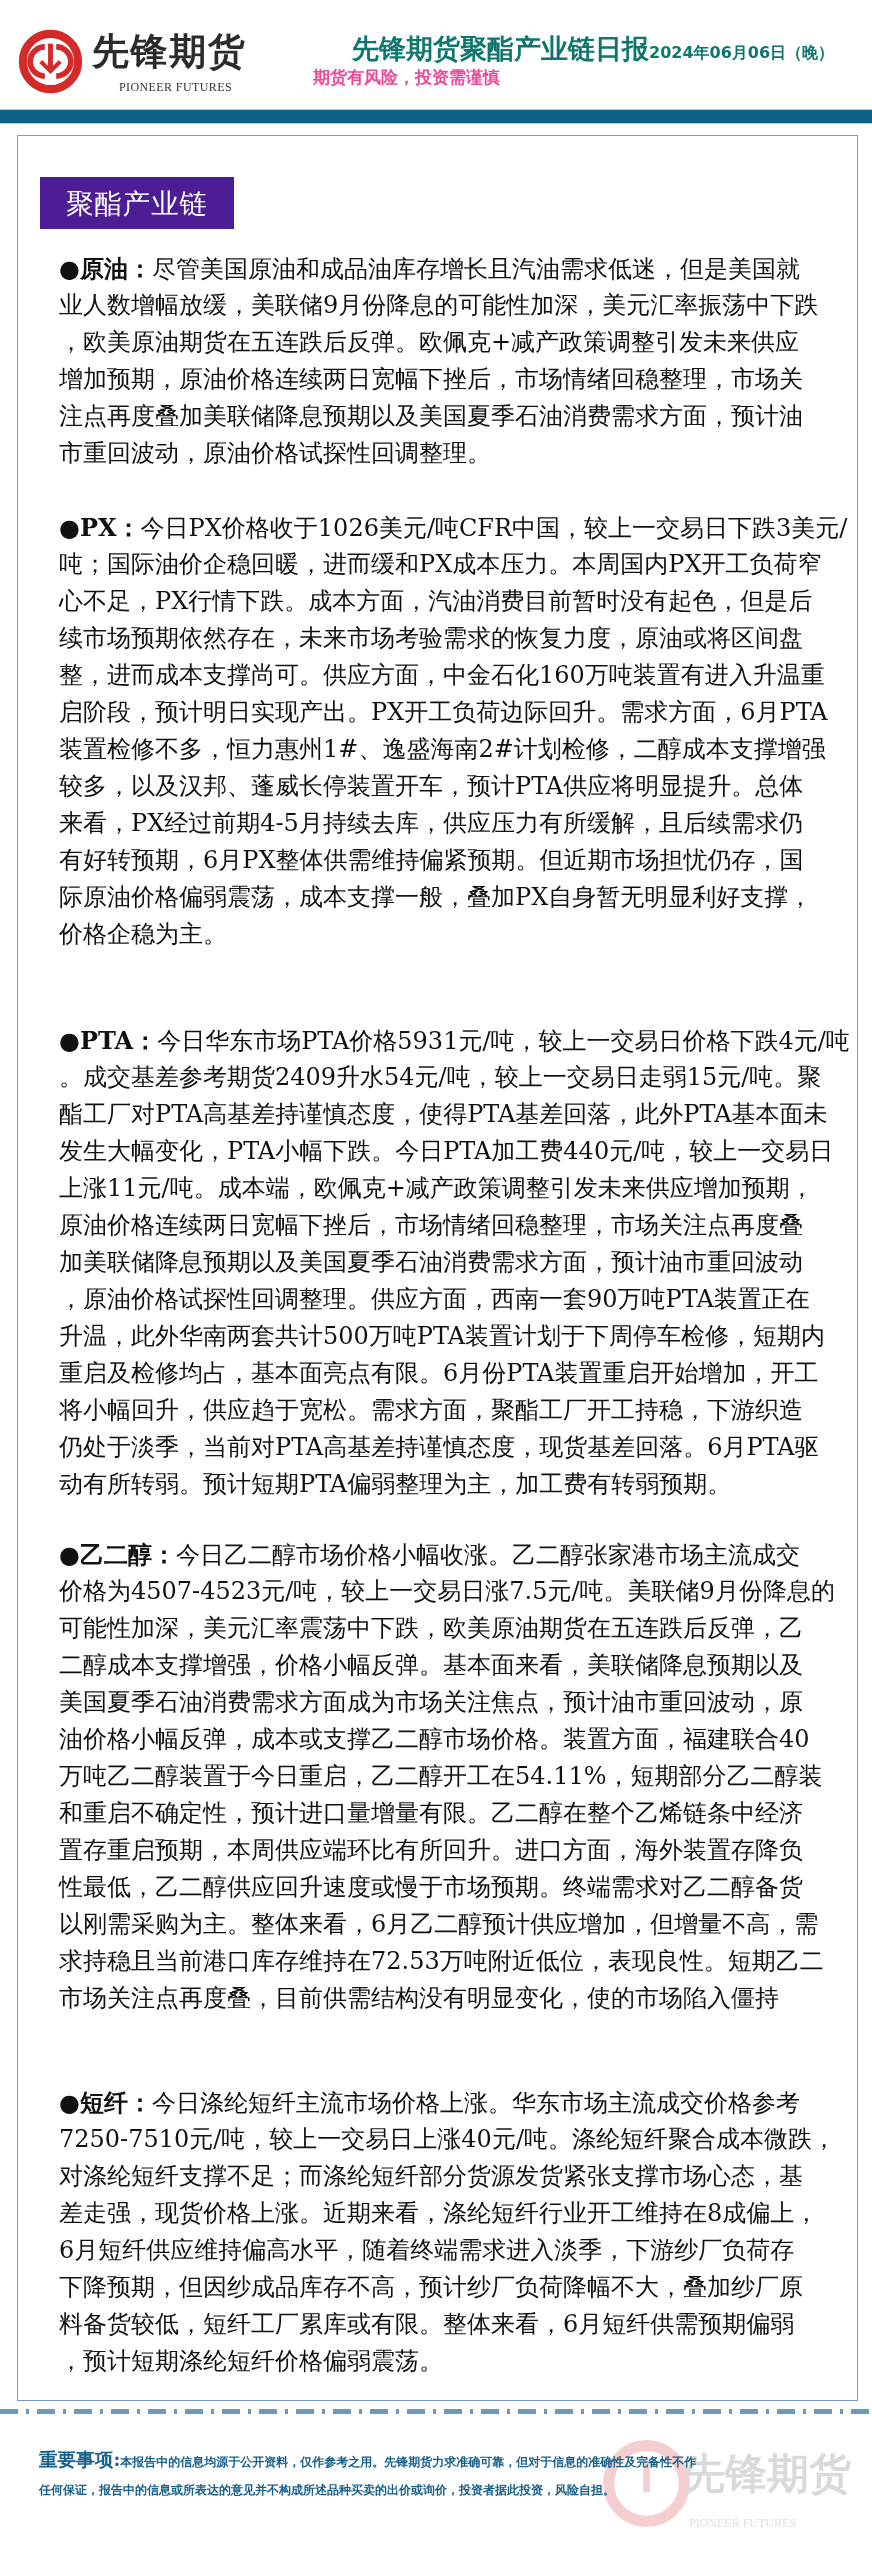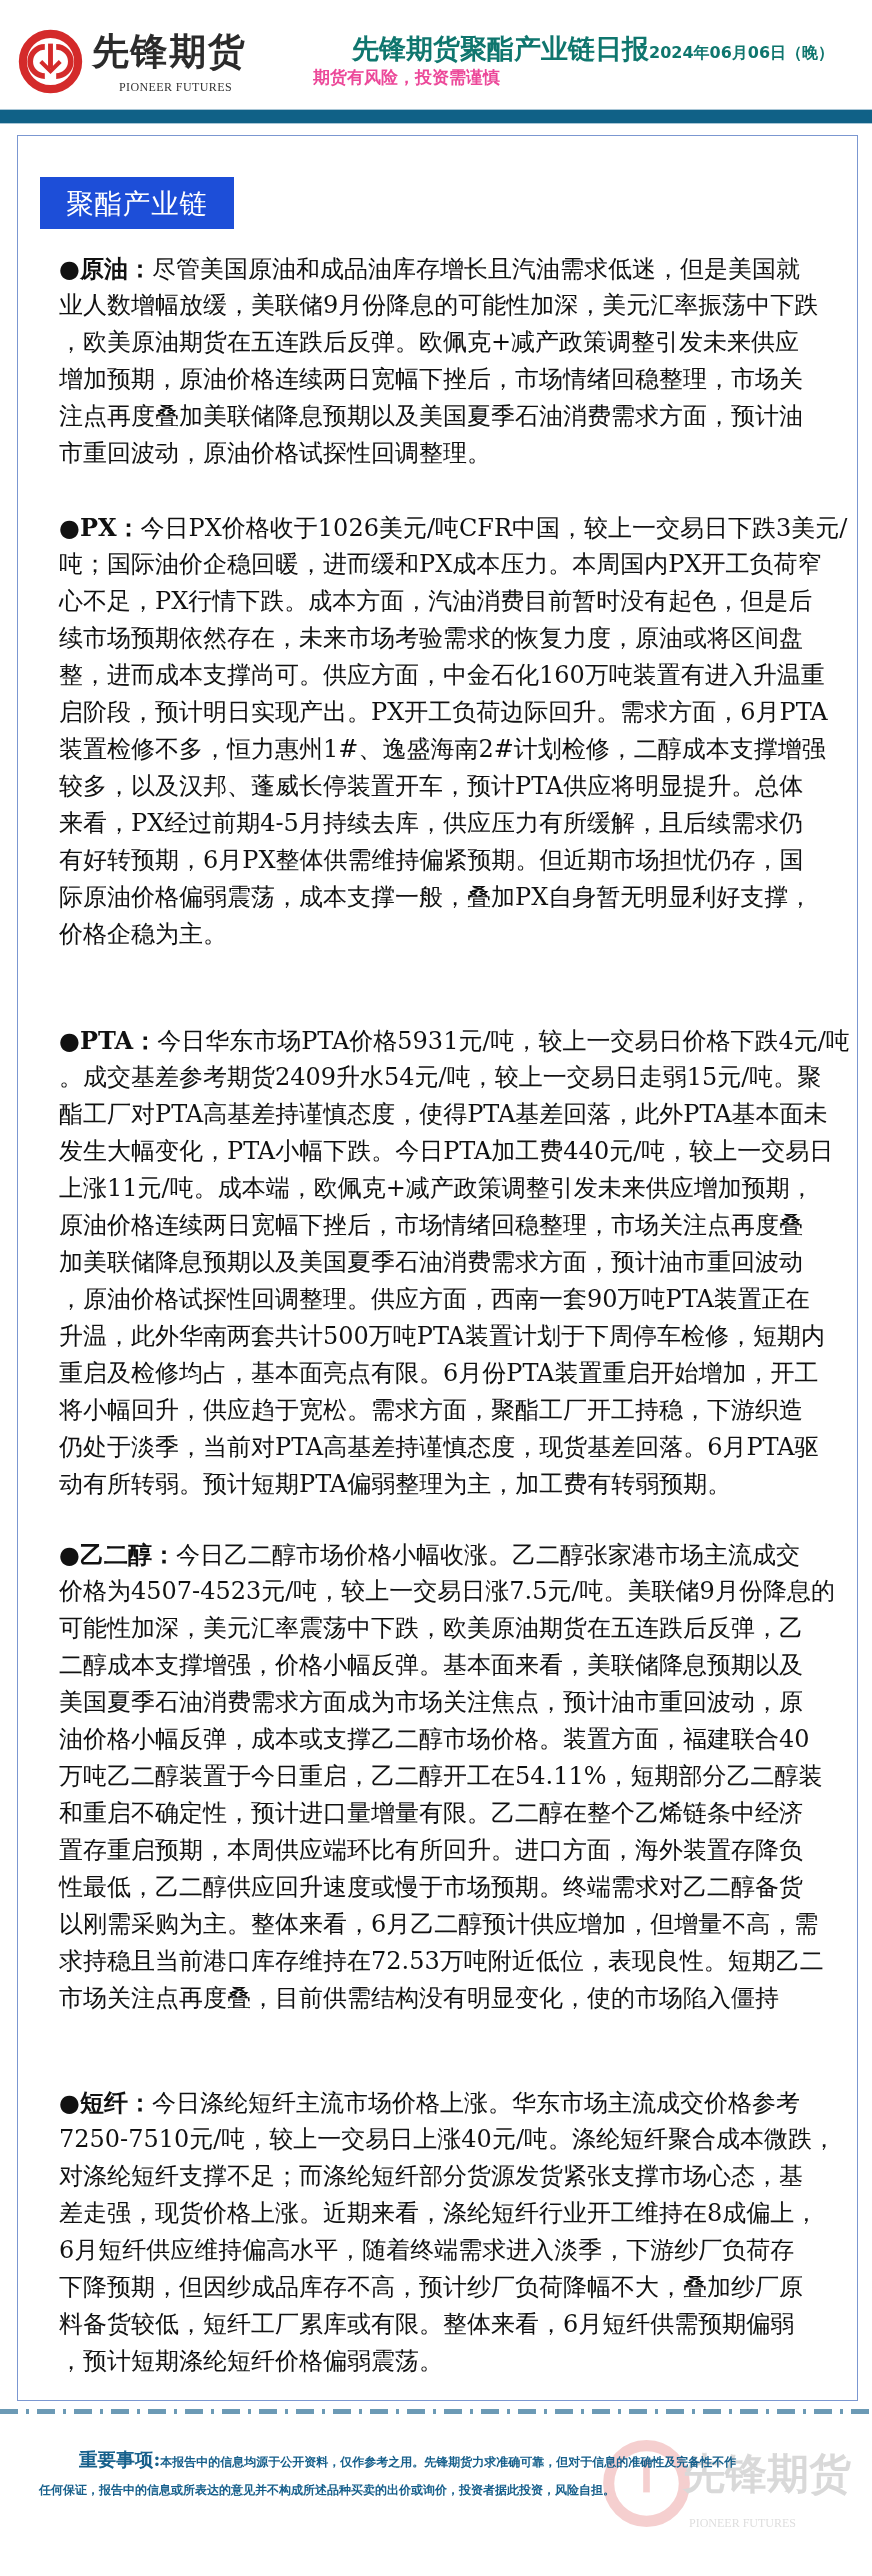--- a/index.html
+++ b/index.html
@@ -14,31 +14,31 @@
              font-family: "Liberation Serif", serif; letter-spacing: 0.4px; white-space: nowrap; }
   .title-row { position: absolute; left: 320px; top: 31px; white-space: nowrap; color: #0f766e; margin-left: 32px; }
   .title-main { font-family: "DejaVu Sans", sans-serif; font-weight: bold; font-size: 27px; letter-spacing: 0px; }
   .title-date { font-family: "DejaVu Sans", sans-serif; font-weight: bold; font-size: 16px; }
   .subtitle { position: absolute; left: 313px; top: 66px; color: #ec4899; font-family: "DejaVu Sans", sans-serif;
               font-weight: bold; font-size: 17px; white-space: nowrap; }
   .bar { position: absolute; left: 0; top: 109px; width: 872px; height: 14.5px; background: #106187;
          border-top: 0.8px solid #a9c6d6; border-bottom: 0.8px solid #a9c6d6; box-sizing: border-box; }
   .content-box { position: absolute; left: 17px; top: 135px; width: 841px; height: 2266px;
                  border: 1.6px solid #7b97d1; box-sizing: border-box; background: #fff; }
-  .section-tag { position: absolute; left: 40px; top: 177px; width: 194px; height: 52px; background: #1d4ed8;
+  .section-tag { position: absolute; left: 40px; top: 177px; width: 194px; height: 52px; background: #4c1d95;
                  color: #fff; font-family: "DejaVu Sans", sans-serif; font-size: 27.5px; line-height: 52px;
                  text-align: center; letter-spacing: 0.8px; }
   .para { position: absolute; left: 59px; width: 796px; font-size: 24px; line-height: 37px; }
   .para .line { display: block; white-space: nowrap; height: 37px; overflow: visible; }
   .para .lead { font-weight: bold; }
   .dashes { position: absolute; left: 0; top: 2409px; width: 872px; height: 4.8px;
             background: repeating-linear-gradient(90deg, #6c9ab5 0 18px, transparent 18px 26px, #6c9ab5 26px 29px, transparent 29px 37px); }
   .footer { position: absolute; left: 39px; top: 2446px; width: 816px; color: #17608c;
             font-family: "DejaVu Sans", sans-serif; font-size: 12px; line-height: 27.5px; font-weight: bold; }
-  .footer .lbl { font-size: 18.6px; font-family: "DejaVu Serif", serif; margin-left: 40px; }
+  .footer .lbl { font-size: 18.6px; font-family: "DejaVu Serif", serif; }
   .watermark { position: absolute; left: 602px; top: 2439px; width: 258px; height: 105px; opacity: 0.22; pointer-events: none; }
   .wm-circle { position: absolute; left: 0; top: 0; width: 89px; height: 89px; }
   .wm-cn { position: absolute; left: 81px; top: 6.5px; font-size: 42px; color: #555; font-weight: bold; white-space: nowrap; }
   .wm-en { position: absolute; left: 87px; top: 77px; font-size: 12px; color: #666; font-family: "Liberation Serif", serif; white-space: nowrap; }
 </style>
 </head>
 <body>
 
 <div class="header">
   <div class="logo">

